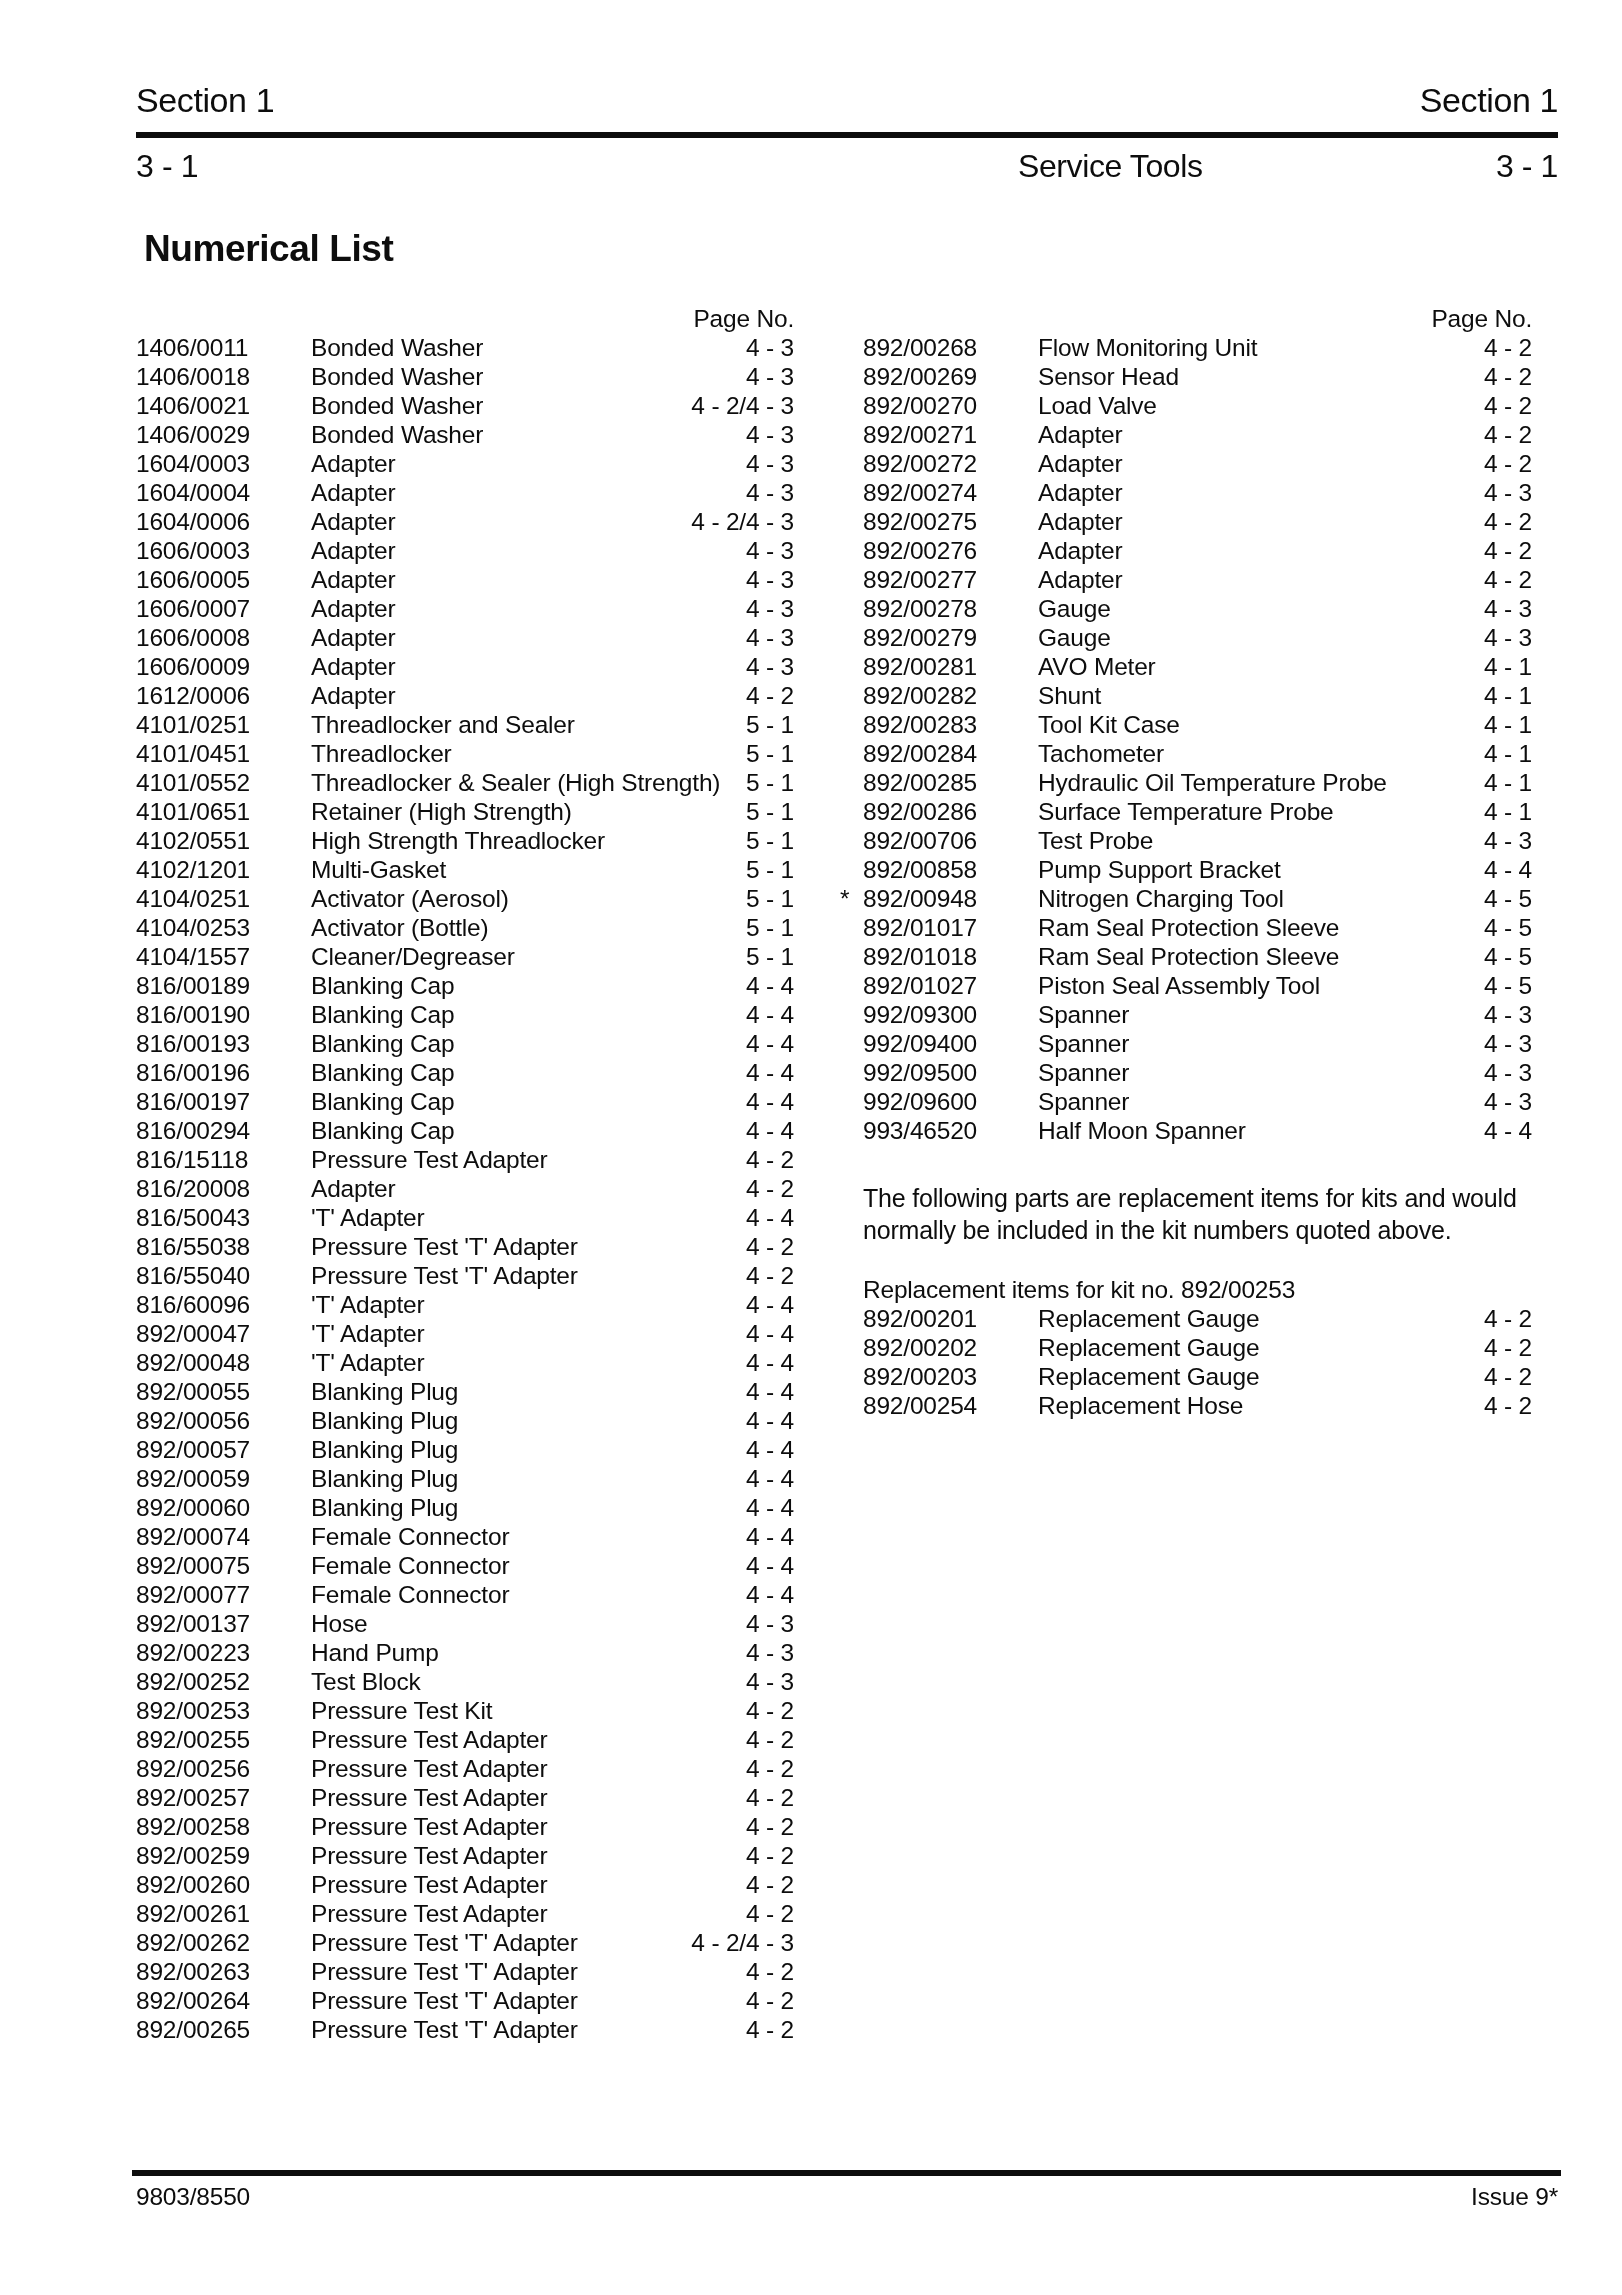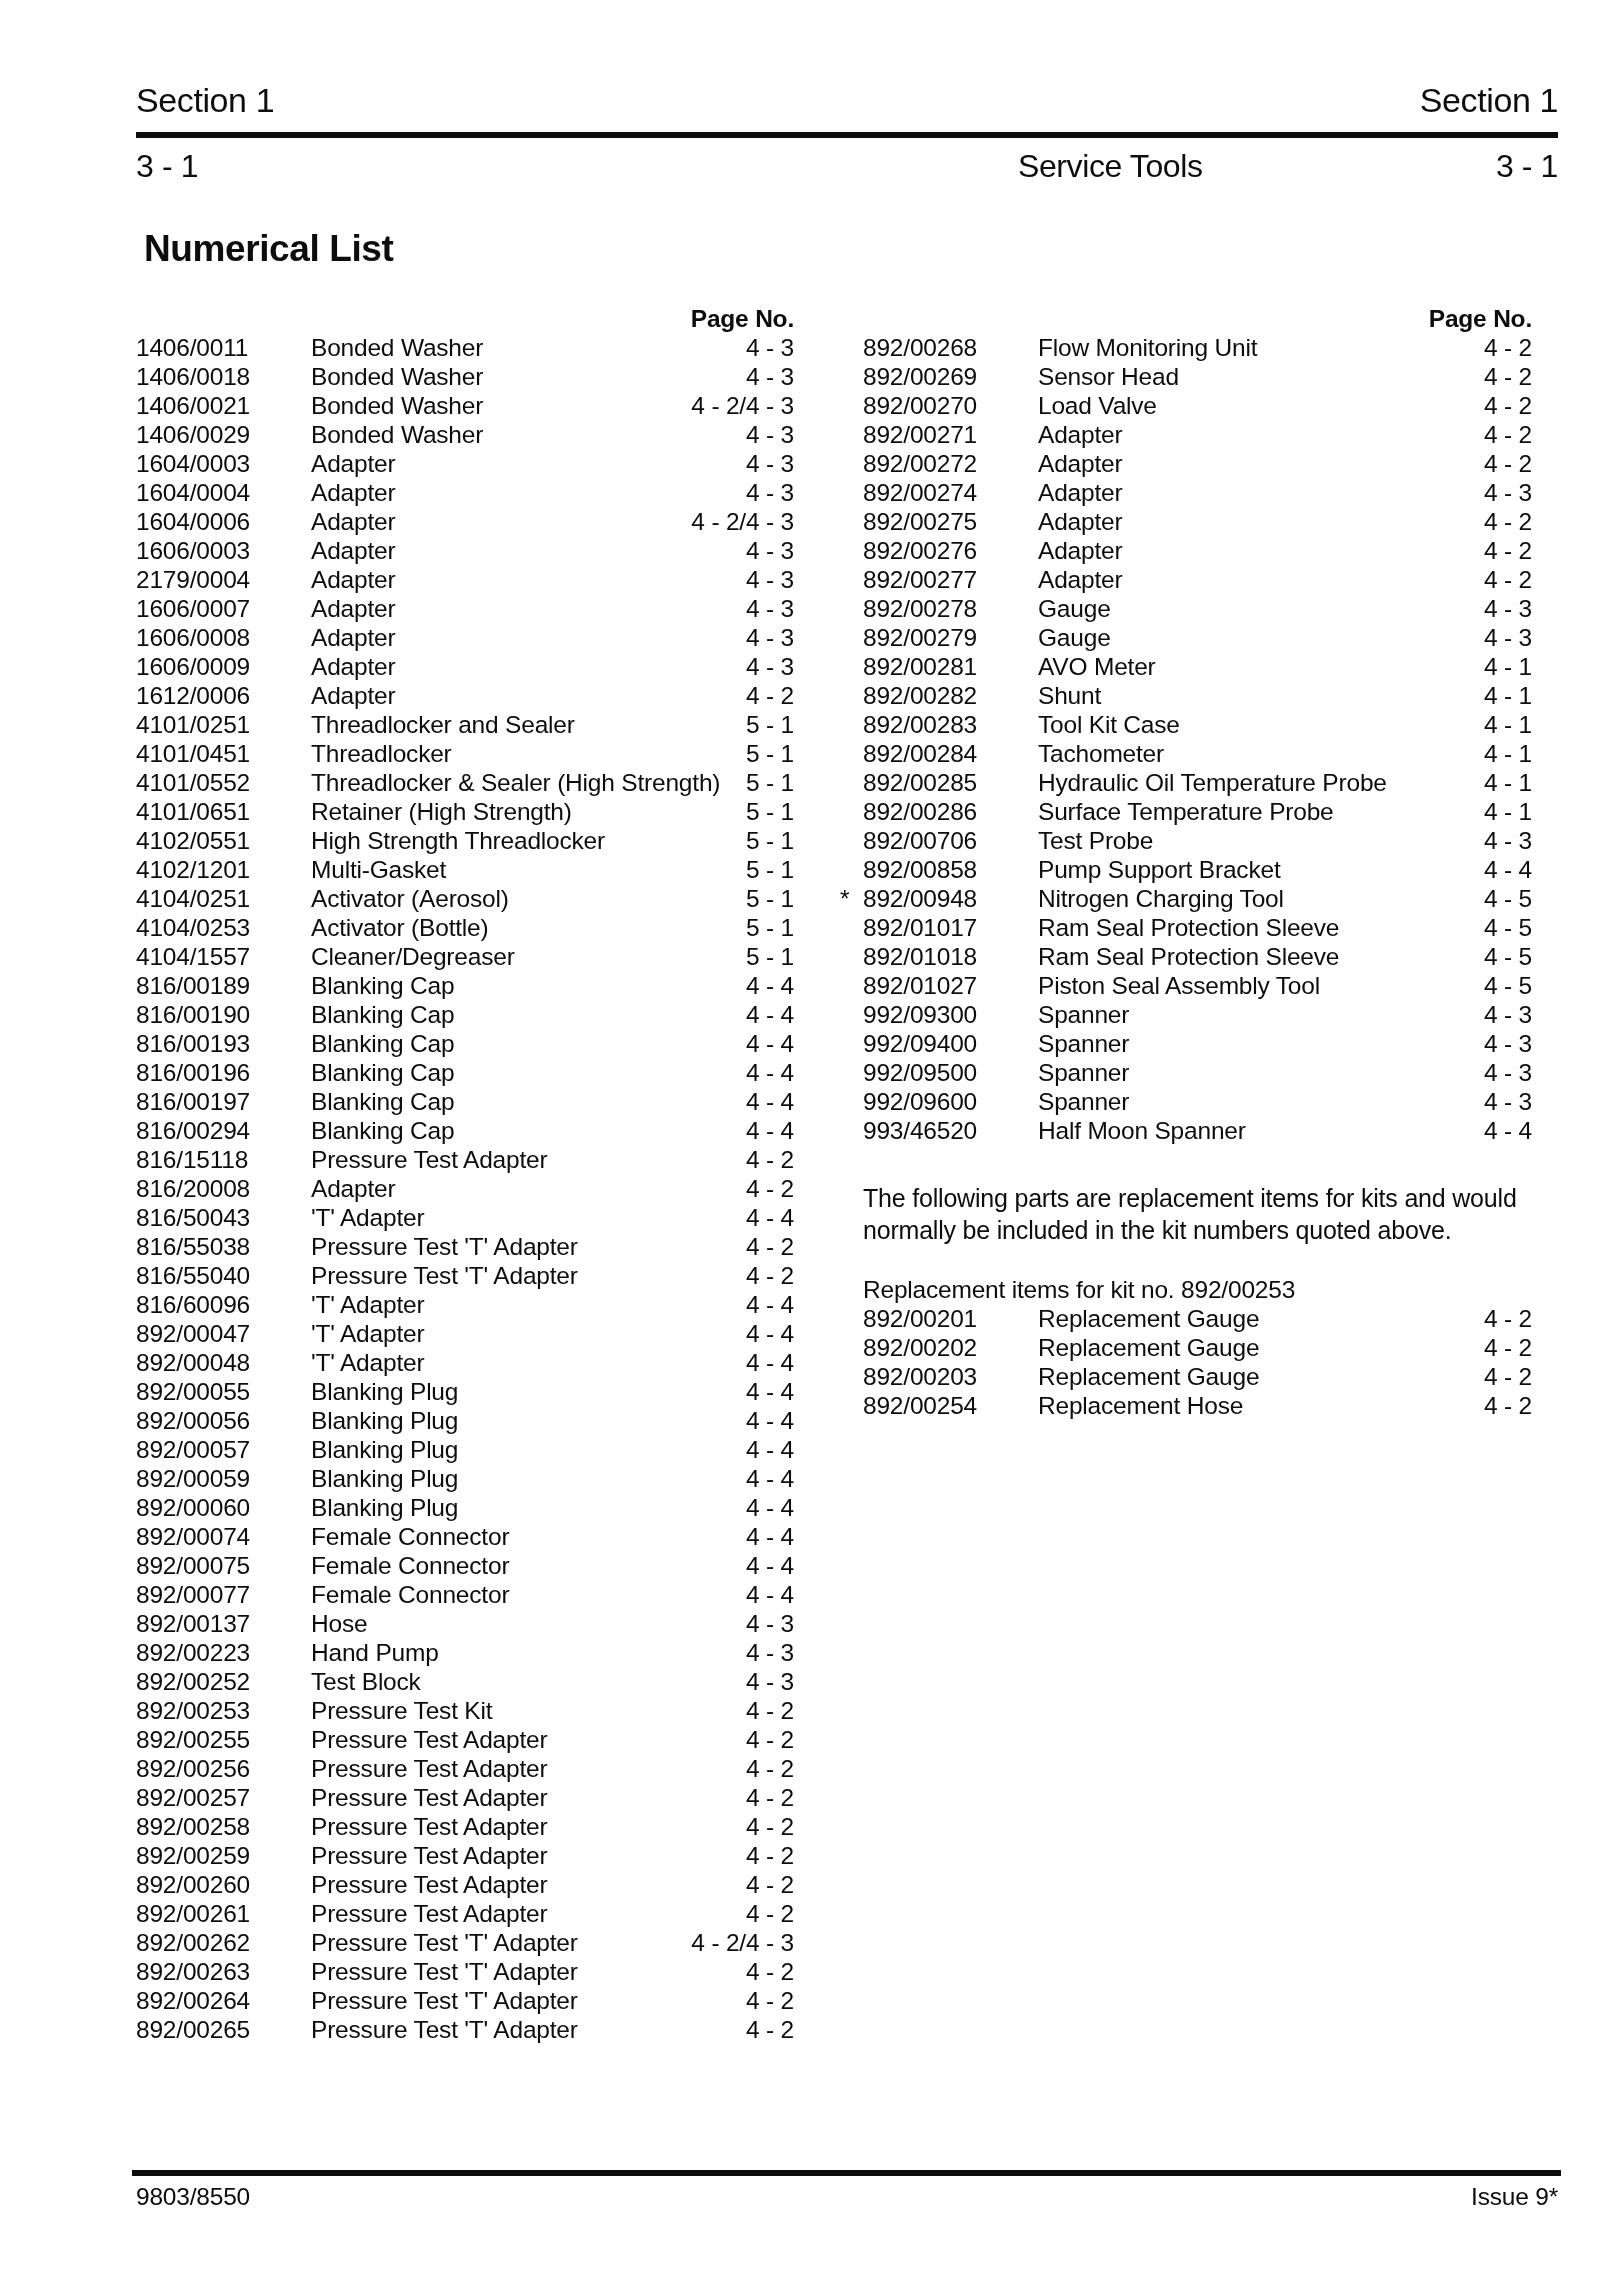--- a/index.html
+++ b/index.html
@@ -42,21 +42,21 @@
     font-size: 37px; font-weight: bold; letter-spacing: -0.4px;
     margin: 8px;
   }
 
   
   .col { position: absolute; top: 304px; font-size: 24.5px; line-height: 29px; letter-spacing: -0.2px; }
   .col-left  { left: 136px;  width: 658px; }
   .col-right { left: 863px; width: 669px; }
 
   .pageno-row { height: 29px; text-align: right; }
-  .pageno-row span { font-weight: bold; margin-top: 46px; }
+  .pageno-row span { font-weight: normal; margin-top: 46px; }
 
   .row { position: relative; height: 29px; display: grid; grid-template-columns: 175px 1fr auto; }
   .c-star { position: absolute; left: -23px; top: 0; }
   .c-part { white-space: nowrap; }
   .c-desc { white-space: nowrap; }
   .c-page { text-align: right; white-space: nowrap; }
 
   
   .note { margin: 37px 0 0 0; }
   .note-line { font-size: 25px; line-height: 32px; }
@@ -141,21 +141,21 @@
     <span class="c-page">4 - 2/4 - 3</span>
   </div>
         <div class="row">
     <span class="c-star"></span>
     <span class="c-part">1606/0003</span>
     <span class="c-desc">Adapter</span>
     <span class="c-page">4 - 3</span>
   </div>
         <div class="row">
     <span class="c-star"></span>
-    <span class="c-part">2179/0004</span>
+    <span class="c-part">1606/0005</span>
     <span class="c-desc">Adapter</span>
     <span class="c-page">4 - 3</span>
   </div>
         <div class="row">
     <span class="c-star"></span>
     <span class="c-part">1606/0007</span>
     <span class="c-desc">Adapter</span>
     <span class="c-page">4 - 3</span>
   </div>
         <div class="row">

